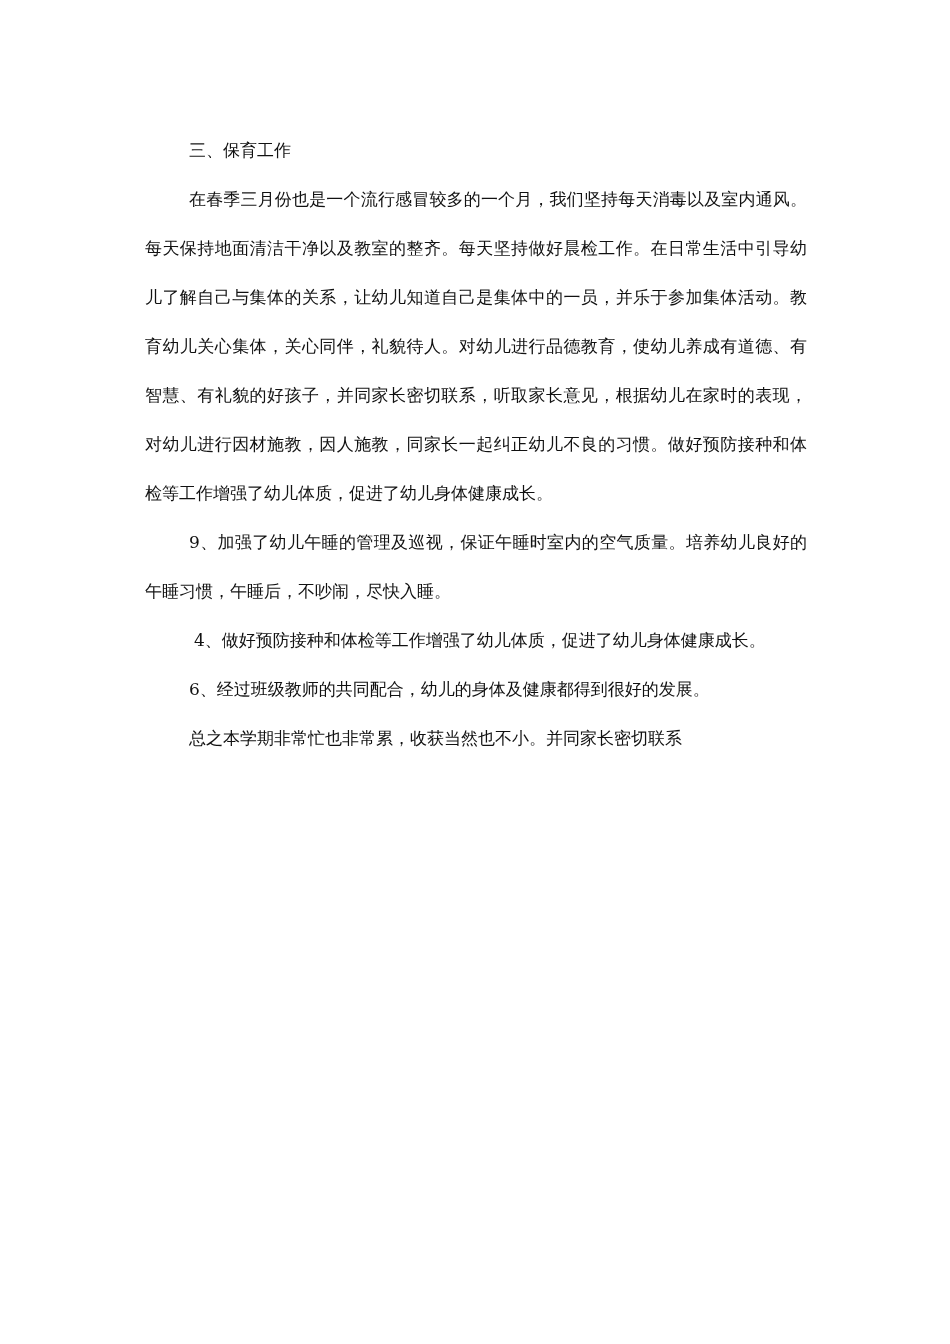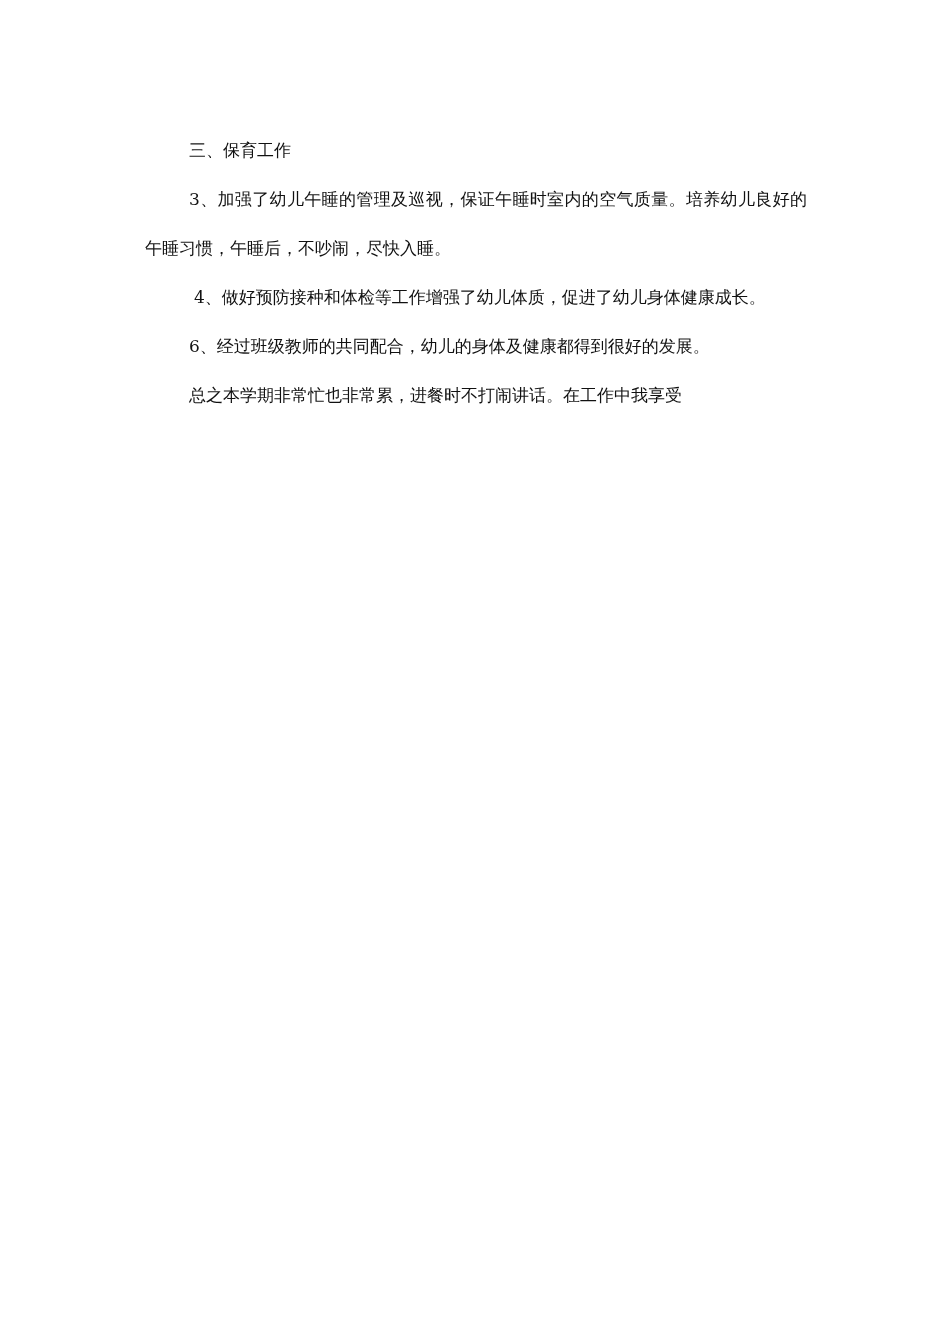--- a/index.html
+++ b/index.html
@@ -35,17 +35,18 @@
     }
     .indent-extra {
       text-indent: 49px;
     }
   </style>
 </head>
 <body>
 
 <div class="page">
   <p class="para indent">三、保育工作</p>
-  <p class="para indent">3、加强了幼儿午睡的管理及巡视，保证午睡时室内的空气质量。培养幼儿良好的午睡习惯，午睡后，不吵闹，尽快入睡。</p>
+  <p class="para indent">在春季三月份也是一个流行感冒较多的一个月，我们坚持每天消毒以及室内通风。每天保持地面清洁干净以及教室的整齐。每天坚持做好晨检工作。在日常生活中引导幼儿了解自己与集体的关系，让幼儿知道自己是集体中的一员，并乐于参加集体活动。教育幼儿关心集体，关心同伴，礼貌待人。对幼儿进行品德教育，使幼儿养成有道德、有智慧、有礼貌的好孩子，并同家长密切联系，听取家长意见，根据幼儿在家时的表现，对幼儿进行因材施教，因人施教，同家长一起纠正幼儿不良的习惯。做好预防接种和体检等工作增强了幼儿体质，促进了幼儿身体健康成长。</p>
+  <p class="para indent">9、加强了幼儿午睡的管理及巡视，保证午睡时室内的空气质量。培养幼儿良好的午睡习惯，午睡后，不吵闹，尽快入睡。</p>
   <p class="para indent-extra">4、做好预防接种和体检等工作增强了幼儿体质，促进了幼儿身体健康成长。</p>
   <p class="para indent">6、经过班级教师的共同配合，幼儿的身体及健康都得到很好的发展。</p>
-  <p class="para indent">总之本学期非常忙也非常累，进餐时不打闹讲话。在工作中我享受</p>
+  <p class="para indent">总之本学期非常忙也非常累，收获当然也不小。并同家长密切联系</p>
 </div>
 
 </body></html>

